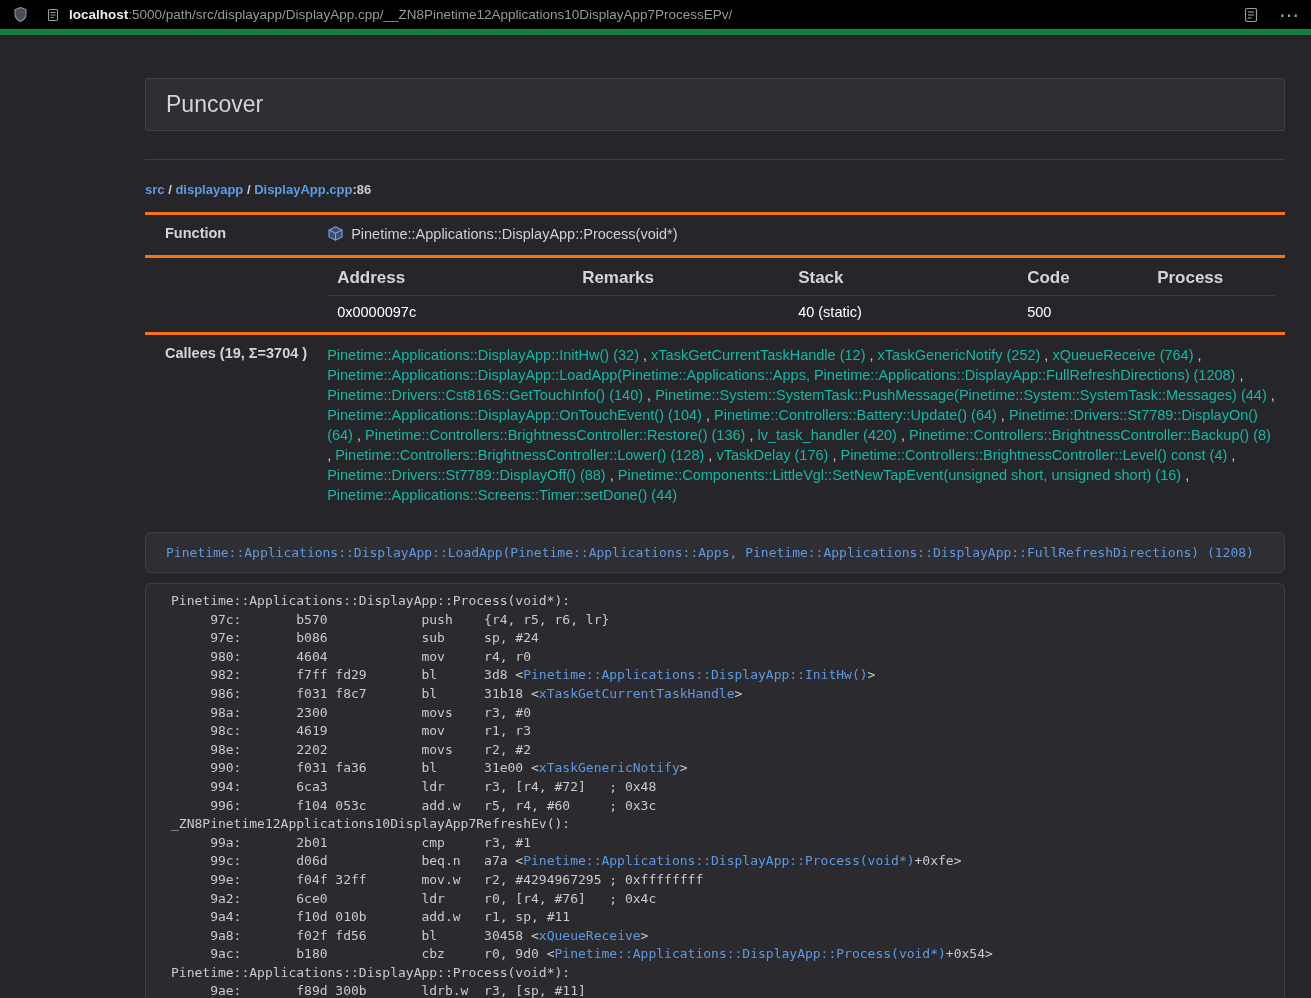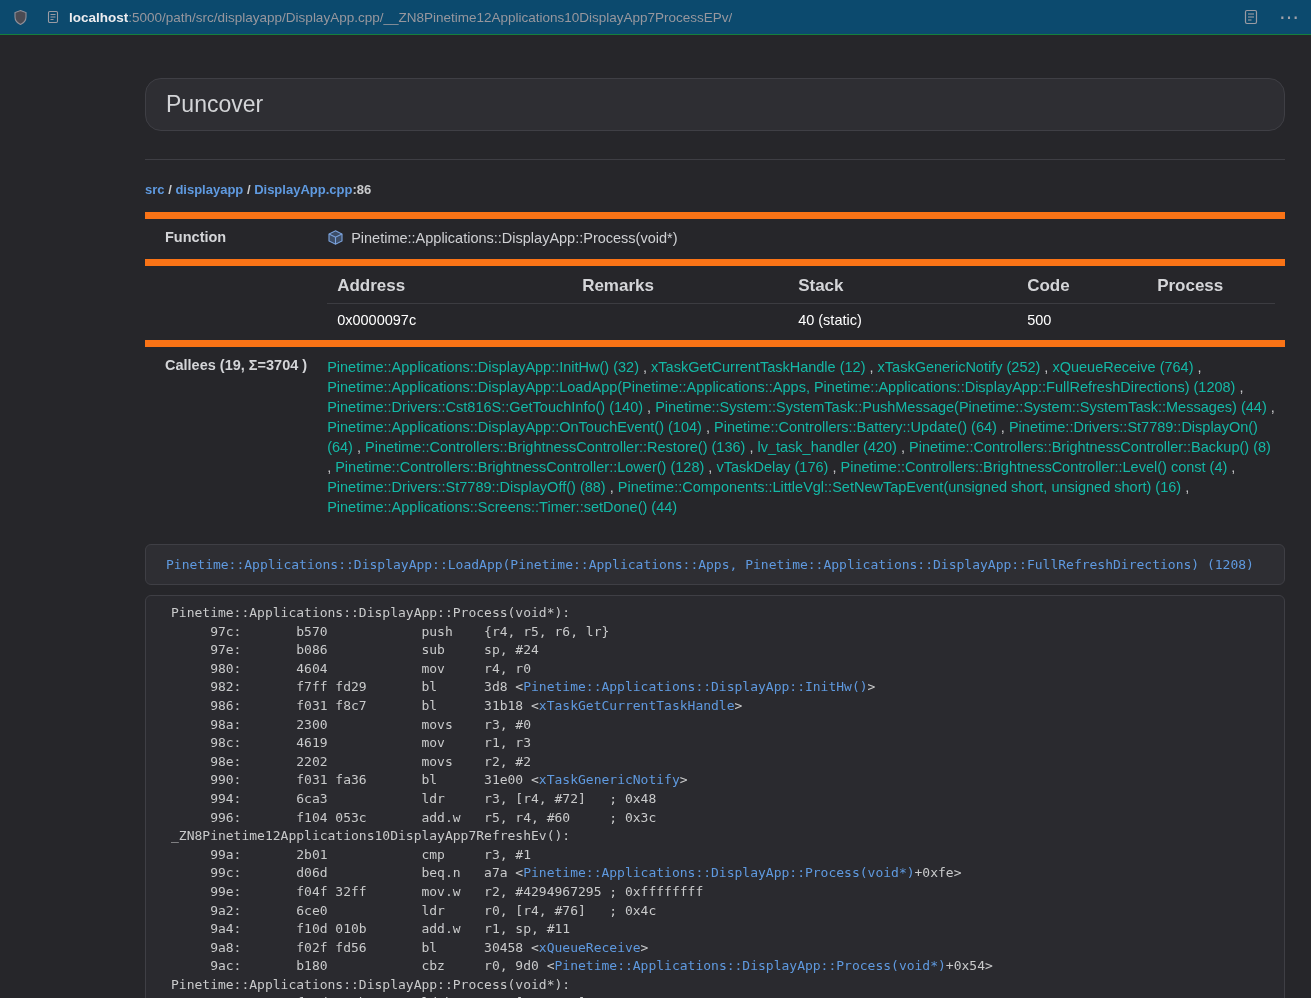--- a/index.html
+++ b/index.html
@@ -5,22 +5,22 @@
   * { box-sizing: border-box; margin: 0; padding: 0; }
   html, body { width: 1311px; height: 998px; overflow: hidden; }
   body {
     background: #26262a;
     font-family: "Liberation Sans", sans-serif;
   }
 
   
   .browser-bar {
     height: 35px;
-    background: #0c4a6e;
-    border-bottom: 1px solid #15803d;
+    background: #000000;
+    border-bottom: 6px solid #15803d;
     display: flex;
     align-items: center;
     padding: 0 12px;
   }
   .chrome-icon {
     display: inline-flex;
     align-items: center;
     justify-content: center;
     flex: 0 0 auto;
   }
@@ -48,21 +48,21 @@
     cursor: default;
   }
 
   
   .container { width: 1140px; margin-left: 145px; }
 
   .jumbotron {
     margin-top: 43px;
     background: #2e2e33;
     border: 1px solid #3f3f45;
-    border-radius: 16px;
+    border-radius: 2px;
     padding: 12px 20px;
   }
   .app-title { font-size: 23px; color: #d3d4d7; }
 
   hr.divider { border: none; border-top: 1px solid #3e3e44; margin: 28px 0 0; }
 
   .breadcrumb {
     margin-top: 22px;
     font-size: 13px;
     font-weight: bold;
@@ -72,21 +72,21 @@
 
   
   .main-table {
     width: 100%;
     border-collapse: collapse;
     margin-top: 15px;
     font-size: 14.5px;
     color: #c9cacc;
   }
   .main-table > tbody > tr > td {
-    border-top: 7px solid #f97316;
+    border-top: 3px solid #f97316;
     padding: 10px 10px;
     vertical-align: top;
   }
   .main-table > tbody > tr > td.rowhead {
     width: 146px;
     font-weight: bold;
     color: #d4d5d8;
     padding-left: 20px;
     white-space: nowrap;
   }

